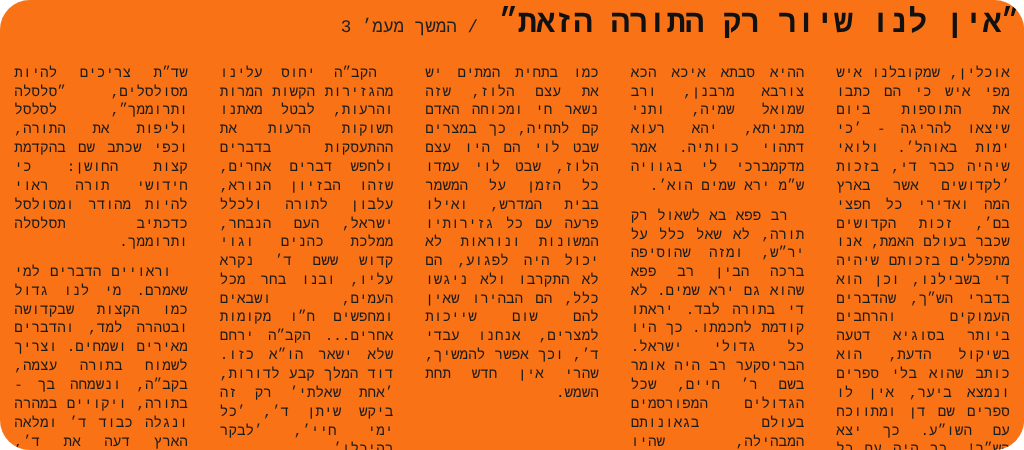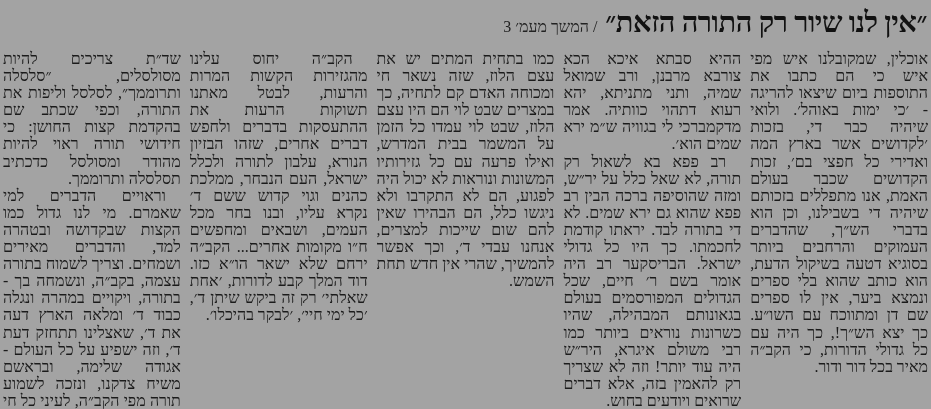--- a/index.html
+++ b/index.html
@@ -4,25 +4,26 @@
 <style>
   html, body {
     margin: 0;
     padding: 0;
     background: #ffffff;
   }
   .page {
     position: relative;
     width: 931px;
     height: 409px;
-    background: #a3a3a3;
+    background: #f97316;
     overflow: hidden;
-    font-family: Liberation Serif, serif;
+    font-family: Liberation Mono, monospace;
     color: #1b1b1b;
     direction: rtl;
+    border-radius: 27px;
   }
   .article-header {
     padding: 1px 4px 0 0;
     text-align: right;
     white-space: nowrap;
   }
   .article-title {
     margin: 0;
     line-height: 40px;
   }
@@ -45,22 +46,22 @@
     box-sizing: border-box;
     width: 931px;
   }
   .col {
     flex: 1 1 0;
     min-width: 0;
     overflow: hidden;
     height: 362px;
   }
   .para {
-    margin: 0;
-    font-size: 16px;
+    margin: 10px;
+    font-size: 13px;
     line-height: 17.1px;
     text-align: justify;
     text-justify: inter-word;
     direction: rtl;
   }
   .para.indent {
     text-indent: 15px;
   }
 </style>
 </head>

